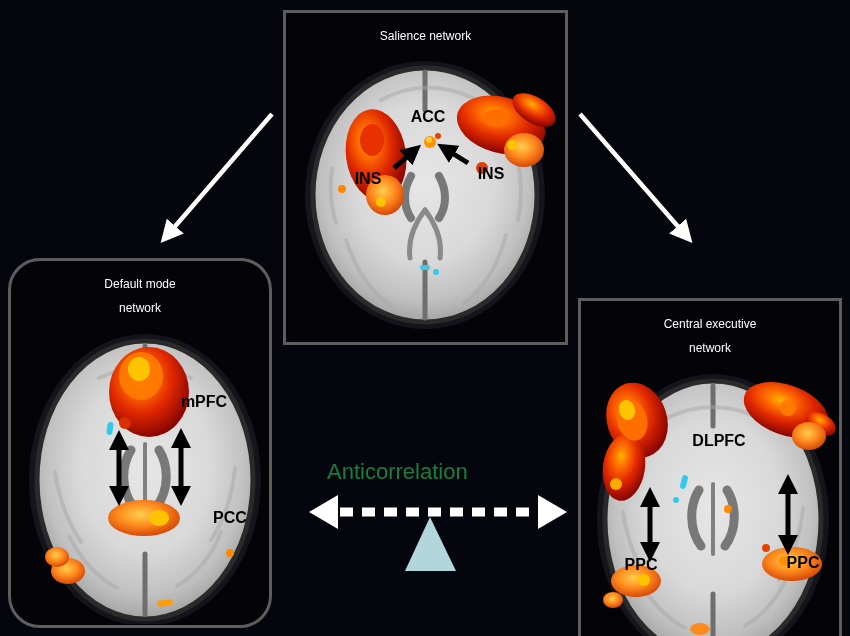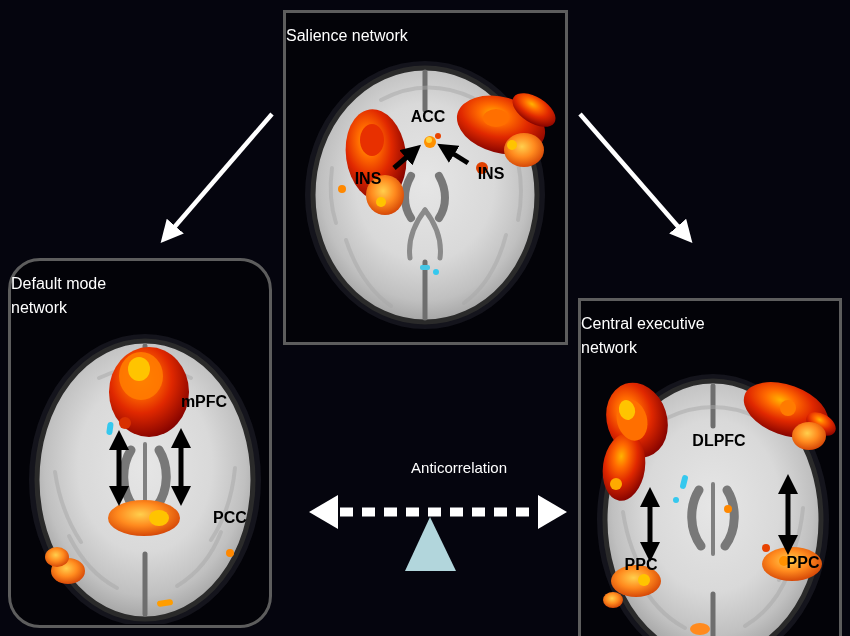--- a/index.html
+++ b/index.html
@@ -8,34 +8,34 @@
     font-family:"Liberation Sans",sans-serif;overflow:hidden;
   }
   .panel{
     position:absolute;background:#030308;border:3px solid #5d5d5d;
     box-sizing:border-box;z-index:2;
   }
   #panel-salience{left:283px;top:10px;width:285px;height:335px;}
   #panel-dmn{left:8px;top:258px;width:264px;height:370px;border-radius:32px;}
   #panel-cen{left:578px;top:258px;width:264px;height:370px;margin-top:40px;}
   .ptitle{
-    color:#ffffff;font-size:16px;font-weight:400;
+    color:#ffffff;font-size:12px;font-weight:400;text-align:center;
     margin:11px 0 2px 0;line-height:24px;white-space:pre-line;
   }
   .brain{display:block;margin:2px auto 0 auto;}
   .region-label{
     font-family:"Liberation Sans",sans-serif;font-size:16px;font-weight:bold;fill:#000000;
   }
   #overlay{
     position:absolute;left:0;top:0;width:850px;height:636px;
     z-index:3;pointer-events:none;
   }
   #anticorr-label{
-    position:absolute;left:327px;top:459px;width:180px;text-align:right;
-    color:#ffffff;font-size:15px;z-index:3;
+    position:absolute;left:327px;top:459px;width:180px;text-align:left;
+    color:#15803d;font-size:22px;z-index:3;
   }
 </style>
 </head>
 <body>
 
 <div id="figure">
 
   <svg id="overlay" viewBox="0 0 850 636">
     <defs>
       <marker id="wh-ah" viewBox="0 0 10 10" refX="7" refY="5" markerWidth="5" markerHeight="5" orient="auto-start-reverse">

